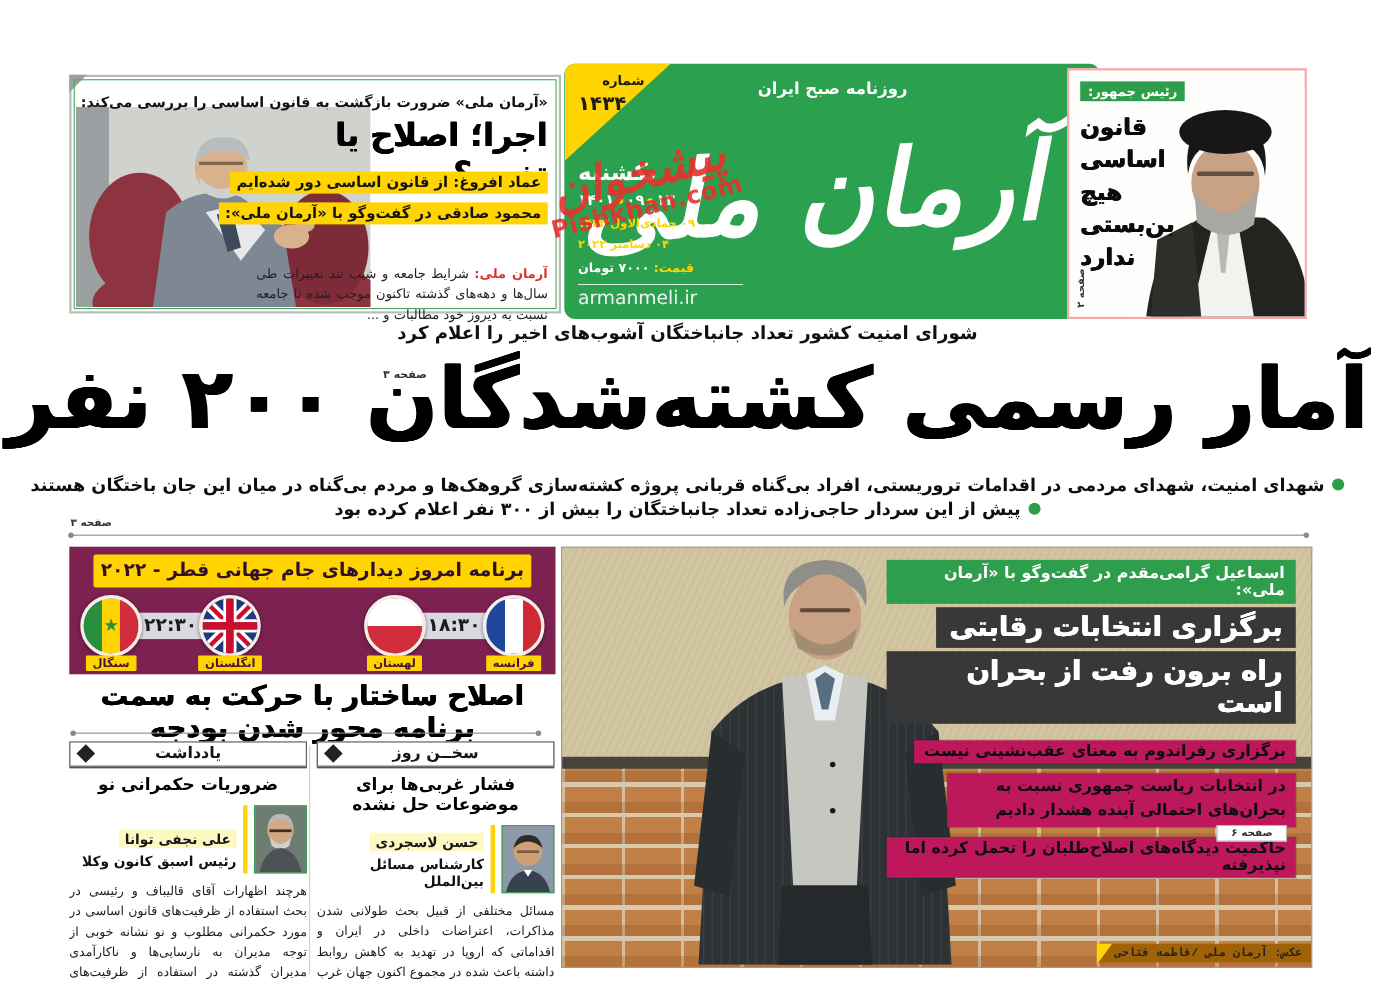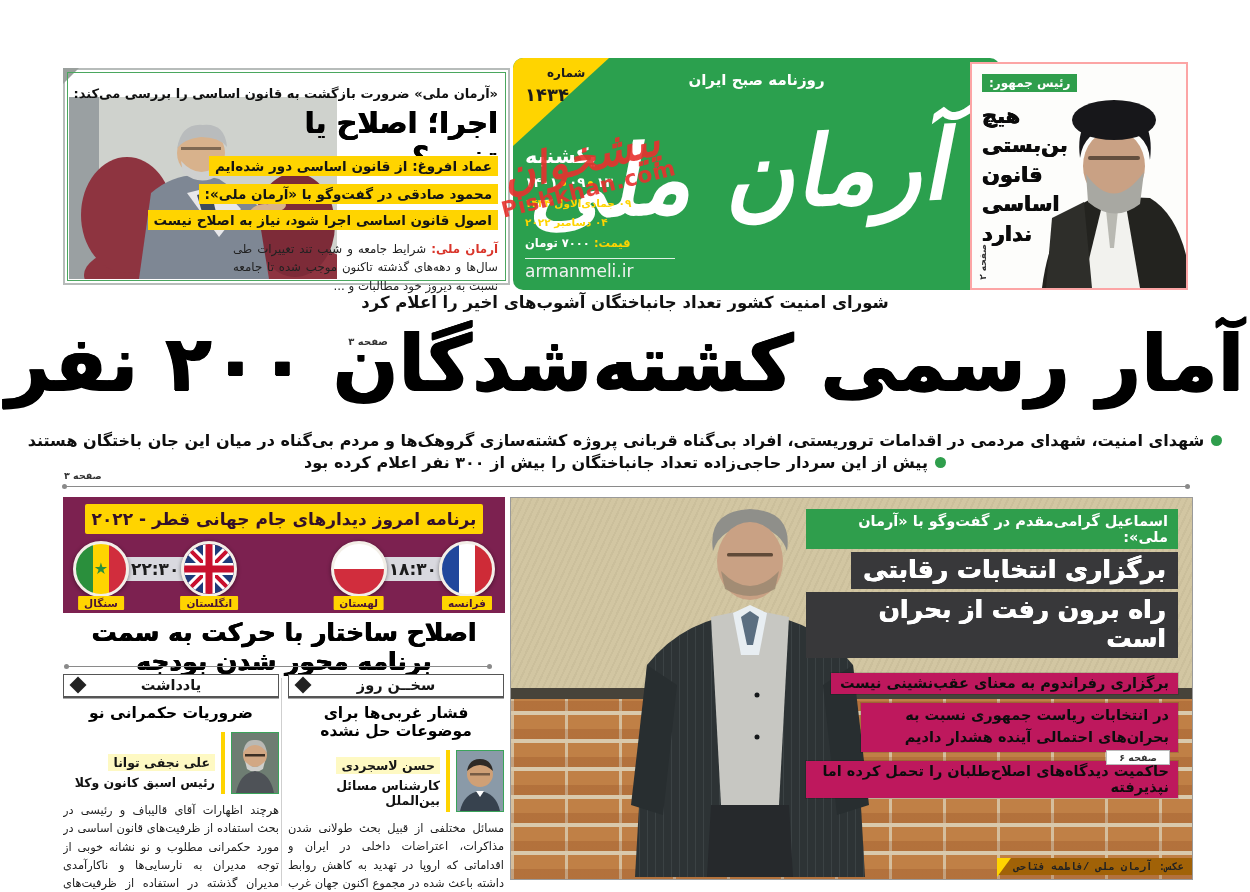--- a/index.html
+++ b/index.html
@@ -137,21 +137,20 @@
         <path d="M112 64 Q132 86 154 64 L150 78 Q132 90 114 76Z" fill="#cfd0cf"></path>
         <rect x="112" y="50" width="40" height="3" fill="#5a4a3a" opacity=".7"></rect>
         <ellipse cx="196" cy="118" rx="16" ry="11" fill="#d8b28c"></ellipse>
         <ellipse cx="208" cy="108" rx="9" ry="6" fill="#d8b28c"></ellipse>
       </svg>
     </div>
     <div class="abs iv-kicker">«آرمان ملی» ضرورت بازگشت به قانون اساسی را بررسی می‌کند:</div>
     <div class="abs iv-headline heavy2">اجرا؛ اصلاح یا تغییر؟</div>
     <div class="iv-hl iv-hl1">عماد افروغ: از قانون اساسی دور شده‌ایم</div>
     <div class="iv-hl iv-hl2">محمود صادقی در گفت‌وگو با «آرمان ملی»:</div>
-    <div class="iv-hl iv-hl3">اصول قانون اساسی اجرا شود، نیاز به اصلاح نیست</div>
     <div class="abs iv-body"><span class="iv-lead">آرمان ملی:</span> <span>شرایط جامعه و شیب تند تغییرات طی سال‌ها و دهه‌های گذشته تاکنون موجب شده تا جامعه نسبت به دیروز خود مطالبات و ...</span></div>
     <div class="abs iv-page">صفحه ۳</div>
   </div>
 
   <div class="abs masthead">
     <div class="md-corner"></div>
     <div class="md-issue-label">شماره</div>
     <div class="md-issue-num">۱۴۳۴</div>
     <div class="md-tagline">روزنامه صبح ایران</div>
     <div class="md-title">آرمان ملی</div>
@@ -179,22 +178,22 @@
         <ellipse cx="92" cy="88" rx="31" ry="36" fill="#c9a184"></ellipse>
         <path d="M58 80 Q52 34 92 30 Q134 32 128 82 Q126 52 92 50 Q62 52 58 80Z" fill="#17171a"></path>
         <ellipse cx="92" cy="42" rx="42" ry="20" fill="#17171a"></ellipse>
         <path d="M64 96 Q92 136 122 94 L118 126 Q92 146 66 124 Z" fill="#a8a8a2"></path>
         <rect x="66" y="78" width="52" height="4" rx="2" fill="#4a3b2e" opacity=".8"></rect>
         <path d="M30 140 L62 124 L70 210 L24 210 Z" fill="#2e2e2a"></path>
       </svg>
     </div>
     <div class="pr-label">رئیس جمهور:</div>
     <div class="pr-headline heavy2">
+      <div>قانون اساسی</div>
       <div>هیچ بن‌بستی</div>
-      <div>قانون اساسی</div>
       <div>ندارد</div>
     </div>
     <div class="pr-page">صفحه ۲</div>
   </div>
 
   <div class="abs lead-kicker">شورای امنیت کشور تعداد جانباختگان آشوب‌های اخیر را اعلام کرد</div>
   <div class="abs lead-headline heavy">آمار رسمی کشته‌شدگان ۲۰۰ نفر</div>
   <div class="abs lead-bullets">
     <div class="lead-bullet"><span class="bdot"></span><span>شهدای امنیت، شهدای مردمی در اقدامات تروریستی، افراد بی‌گناه قربانی پروژه کشته‌سازی گروهک‌ها و مردم بی‌گناه در میان این جان باختگان هستند</span></div>
     <div class="lead-bullet"><span class="bdot"></span><span>پیش از این سردار حاجی‌زاده تعداد جانباختگان را بیش از ۳۰۰ نفر اعلام کرده بود</span></div>

